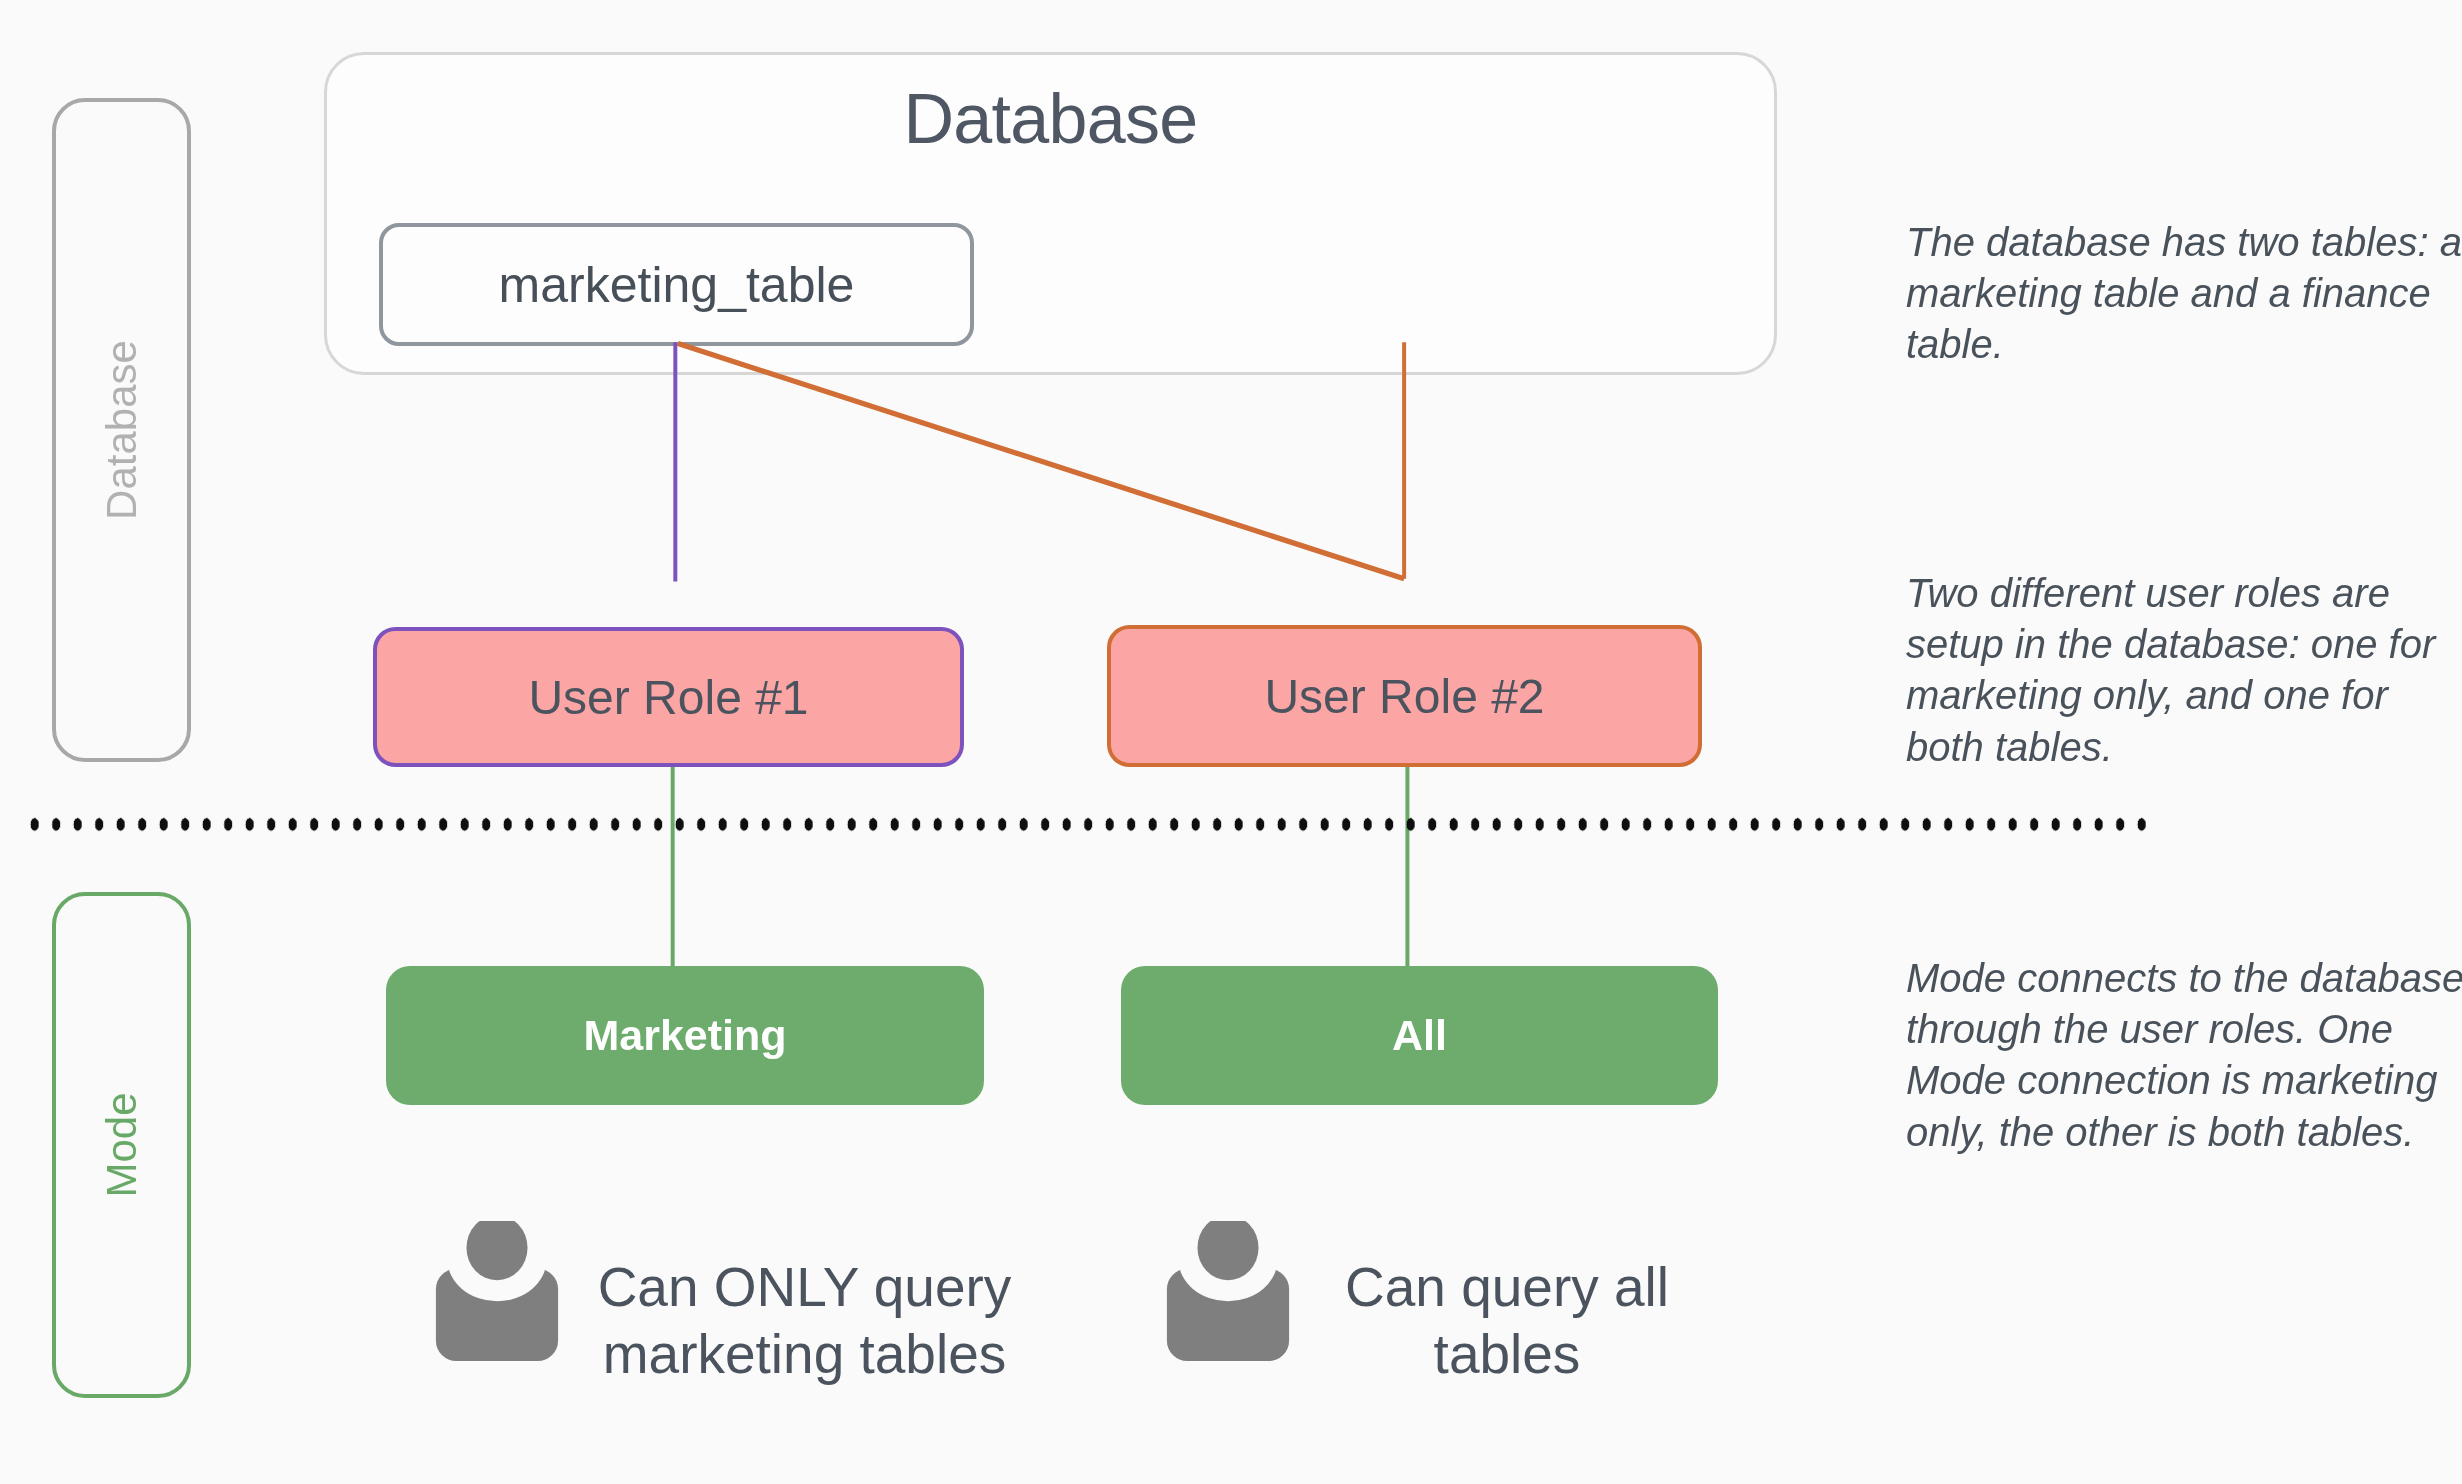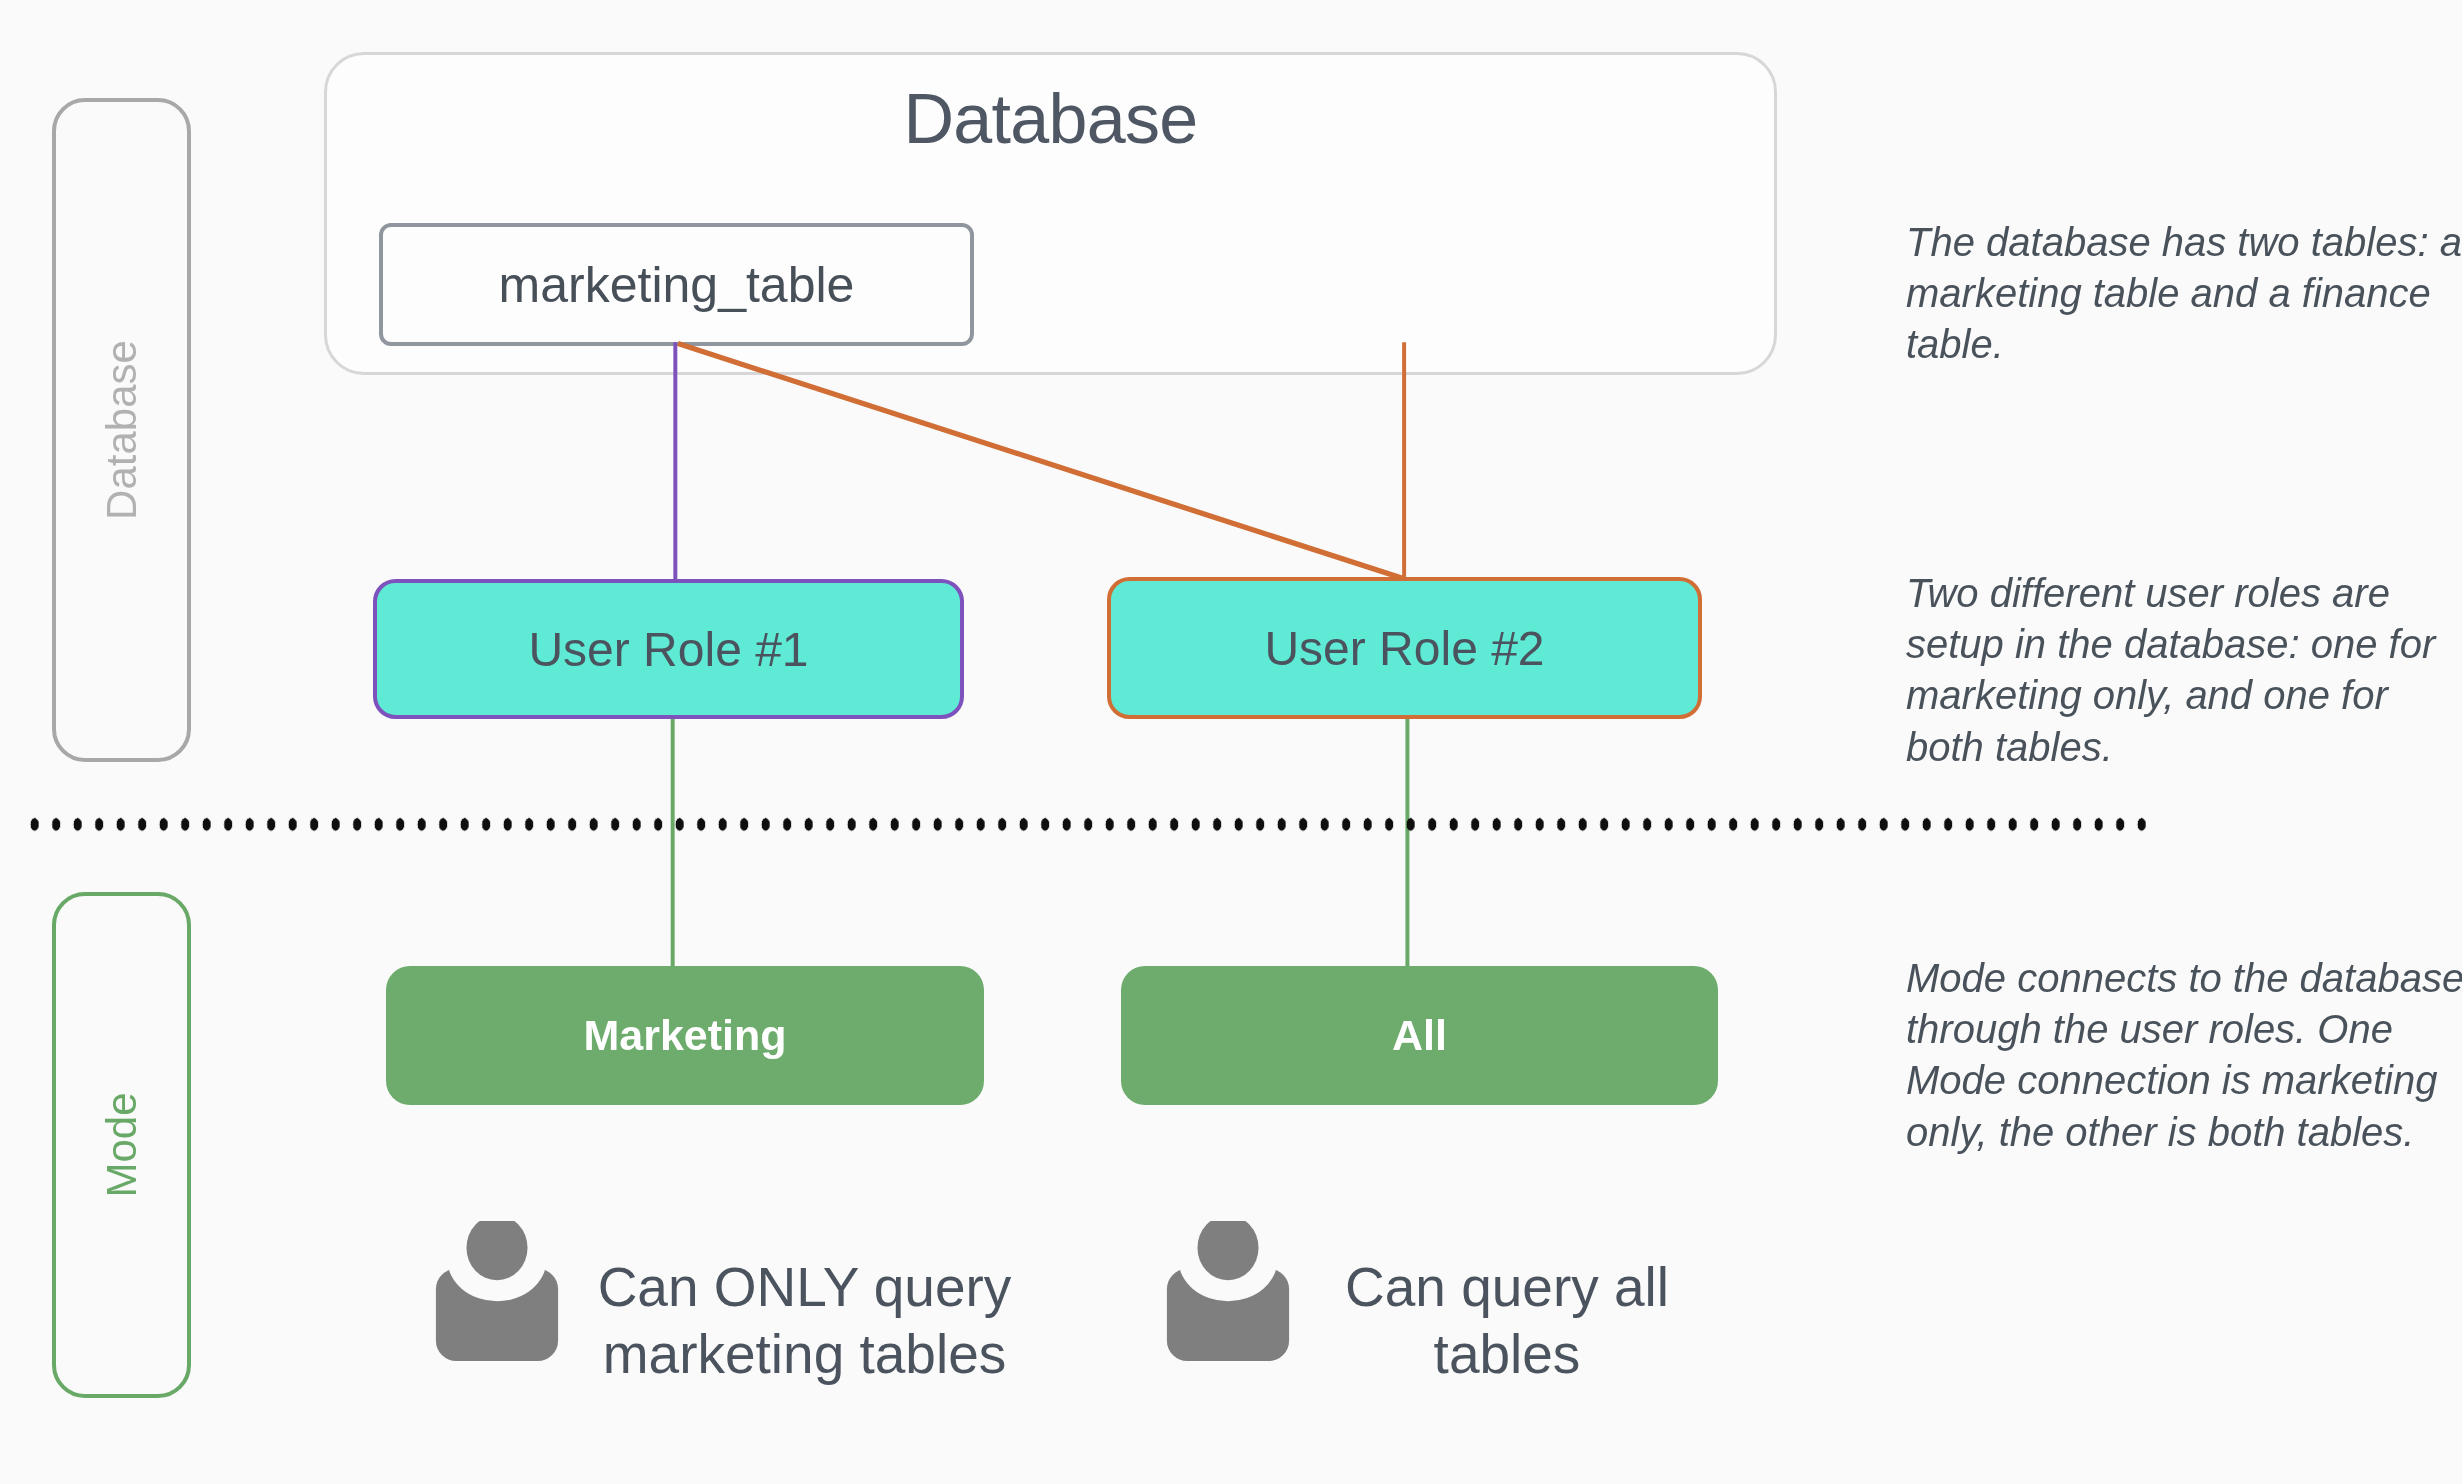--- a/index.html
+++ b/index.html
@@ -16,21 +16,21 @@
     left:324px;top:52px;width:1453px;height:323px;
     background:#fdfdfd;border:3.3px solid #d7d7d7;border-radius:40px;
     box-sizing:border-box;z-index:1;
   }
   .db-title{
     position:absolute;left:0;right:0;top:24px;text-align:center;
     font-size:70px;font-weight:500;color:#4e5763;letter-spacing:-0.7px;
   }
   .table-box{
     position:absolute;top:168px;height:123px;
-    background:#fdfdfd;border:4px solid #8f969d;border-radius:12px;
+    background:#fdfdfd;border:4px solid #8f969d;border-radius:20px;
     box-sizing:border-box;display:flex;align-items:center;justify-content:center;
     font-size:50px;color:#474f58;
   }
   .table-box.t0{left:52px;width:595px;}
   .table-box.t1{left:777px;width:593px;}
 
   
   svg.wires{left:0;top:0;z-index:2;pointer-events:none;}
 
   
@@ -39,23 +39,23 @@
     display:flex;align-items:center;justify-content:center;
   }
   .sidebar-db{left:52px;top:98px;width:139px;height:664px;border:4px solid #a8a8a8;}
   .sidebar-mode{left:52px;top:892px;width:139px;height:506px;border:4px solid #69a967;}
   .sidebar-label{transform:rotate(-90deg);white-space:nowrap;font-size:42px;}
   .sidebar-db .sidebar-label{color:#b1b1b1;}
   .sidebar-mode .sidebar-label{color:#69a967;}
 
   
   .role-box{
-    box-sizing:border-box;background:#5eead4;border-radius:22.5px;z-index:3;
+    box-sizing:border-box;background:#fca5a5;border-radius:22.5px;z-index:3;
     display:flex;align-items:center;justify-content:center;
-    font-size:48px;color:#4b545e;
+    font-size:48px;color:#4b545e;margin-top:48px;
   }
   .role-1{left:373px;top:579px;width:591px;height:140px;border:4.6px solid #7e52bd;}
   .role-2{left:1107px;top:577px;width:595px;height:142px;border:4.6px solid #d06e35;}
 
   
   .dotted-sep{
     left:24px;top:813px;width:2125px;height:22.5px;z-index:2;
     background-image:radial-gradient(4.3px 6.3px at 10.6px 11.2px,#0f0f0f 96%,transparent 100%);
     background-size:21.5px 22.5px;background-repeat:repeat-x;
   }

